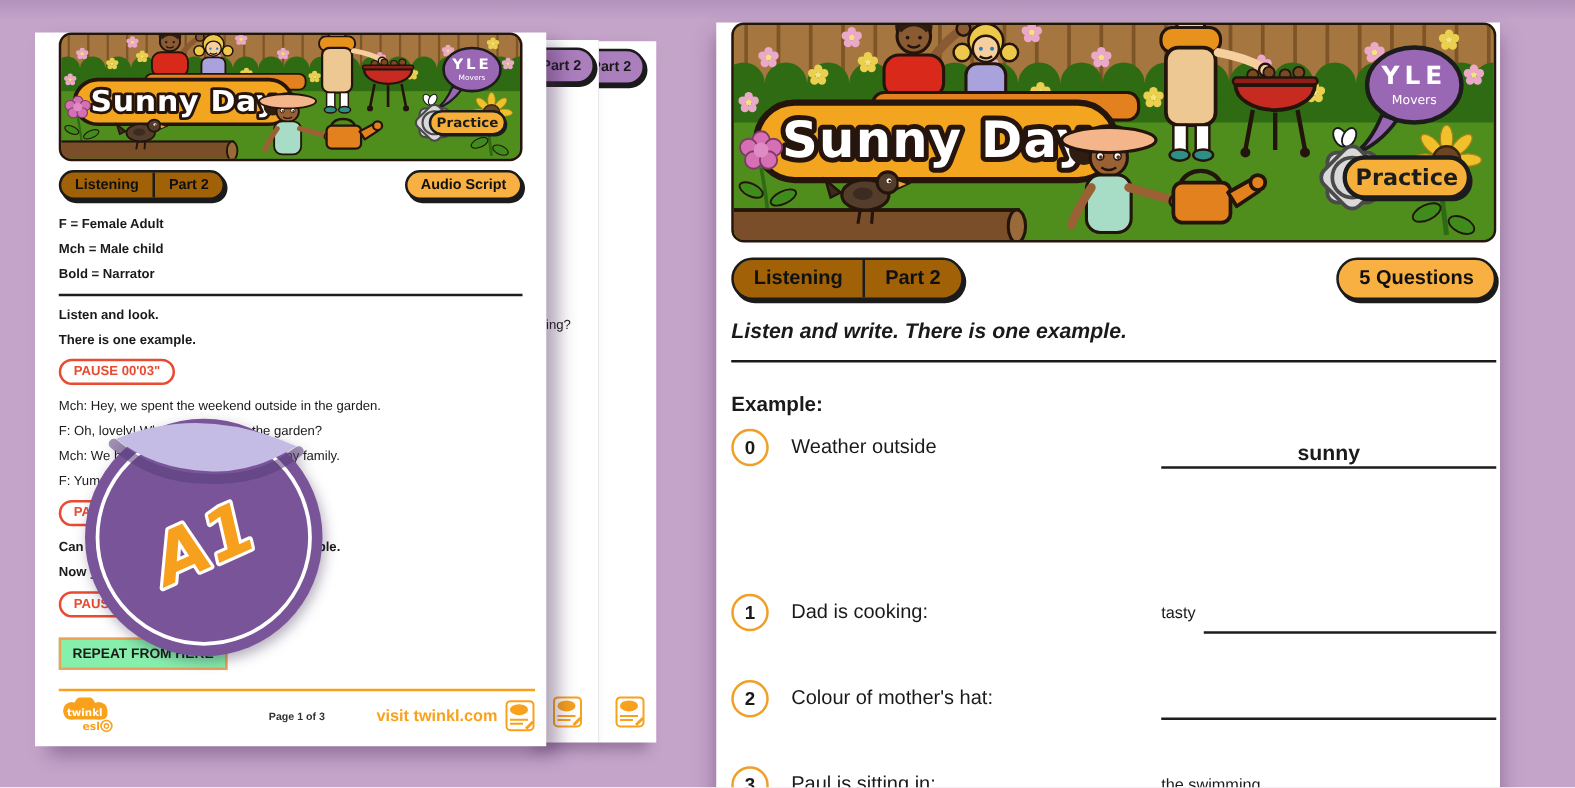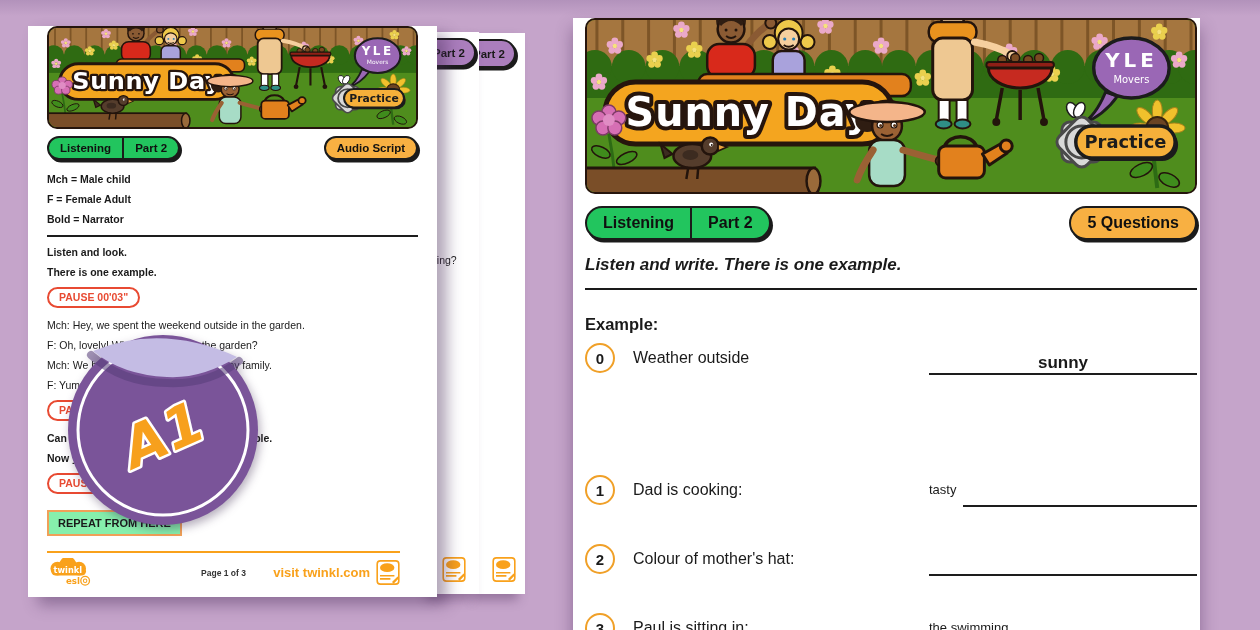--- a/index.html
+++ b/index.html
@@ -23,34 +23,34 @@
   
   #audioPage{left:28px;top:26px;width:409px;height:571px;z-index:3;
              box-shadow:10px 8px 14px rgba(70,40,85,.42);}
   .ap-body{position:relative;height:100%;padding:0 19px;font-size:10.5px;box-sizing:border-box;}
   .art{border:2px solid #26150d;border-radius:10px;overflow:hidden;background:#4f8d1d;}
   .art-sm{height:99px;}
   .art svg{width:100%;height:100%;display:block;}
   .pill-row{display:flex;justify-content:space-between;align-items:flex-start;margin-top:7px;}
   .pill{display:inline-flex;align-items:stretch;border:2px solid #1b1b1b;border-radius:999px;
         box-shadow:2px 2.5px 0 #1b1b1b;font-weight:bold;overflow:hidden;color:#101010;}
-  .pill.purple{background:#22c55e;} .pill.orange{background:#f8b042;}
+  .pill.purple{background:#a16207;} .pill.orange{background:#f8b042;}
   .pill span{padding:4px 11px;display:flex;align-items:center;font-size:11.5px;}
   .pill .seg2{border-left:2px solid #1b1b1b;}
   .legend{margin-top:9px;}
   .legend-line,.bold-line{font-weight:bold;line-height:20px;}
   .script-line{line-height:20px;}
   .hr1{border:none;border-top:2px solid #1d1d1d;margin:6px 0 5px;}
   .pause-row{margin:5px 0 7px;}
   .pause{display:inline-block;border:2px solid #e84a32;color:#e84a32;font-weight:bold;
          border-radius:999px;padding:2px 10px 3px;font-size:10.5px;background:#fff;}
   .dlg{margin-top:7px;}
   .repeat{display:inline-block;border:2px solid #f0a058;font-weight:bold;padding:5px 9px;
           font-size:11px;margin-top:9px;background:#86efac;}
-  .ap-footer{position:absolute;left:19px;right:37px;bottom:9px;border-top:2px solid #f9a11b;
+  .ap-footer{position:absolute;left:19px;right:9px;bottom:9px;border-top:2px solid #f9a11b;
              padding-top:4px;display:flex;align-items:center;height:31px;}
   .pg-label{position:absolute;left:50%;transform:translateX(-50%);font-size:8.5px;font-weight:bold;color:#333;}
   .site-label{margin-left:auto;font-size:13px;font-weight:bold;color:#f9a11b;margin-right:6px;}
   
   #sticker{position:absolute;left:65px;top:322px;width:200px;height:210px;z-index:4;}
   #sticker svg{filter:drop-shadow(2px 4px 5px rgba(40,20,60,.35));}
   
   #wsPage{left:573px;top:18px;width:627px;height:640px;z-index:1;
           box-shadow:0 10px 16px rgba(70,40,85,.45);}
   .wp-body{padding:0 3px 0 12px;box-sizing:border-box;}
@@ -318,22 +318,22 @@
           <span>Listening</span>
           <span class="seg2">Part 2</span>
         </div>
         <div class="pill orange">
           <span>Audio Script</span>
         </div>
       </div>
 
       <div class="legend">
 
-      <div class="legend-line">Mch = Male child</div>
-          <div class="legend-line">F = Female Adult</div>
+      <div class="legend-line">F = Female Adult</div>
+          <div class="legend-line">Mch = Male child</div>
           <div class="legend-line">Bold = Narrator</div>
         </div>
 
       <hr class="hr1">
 
       <div>
 
       <div class="bold-line">Listen and look.</div>
           <div class="bold-line">There is one example.</div>
         </div>

